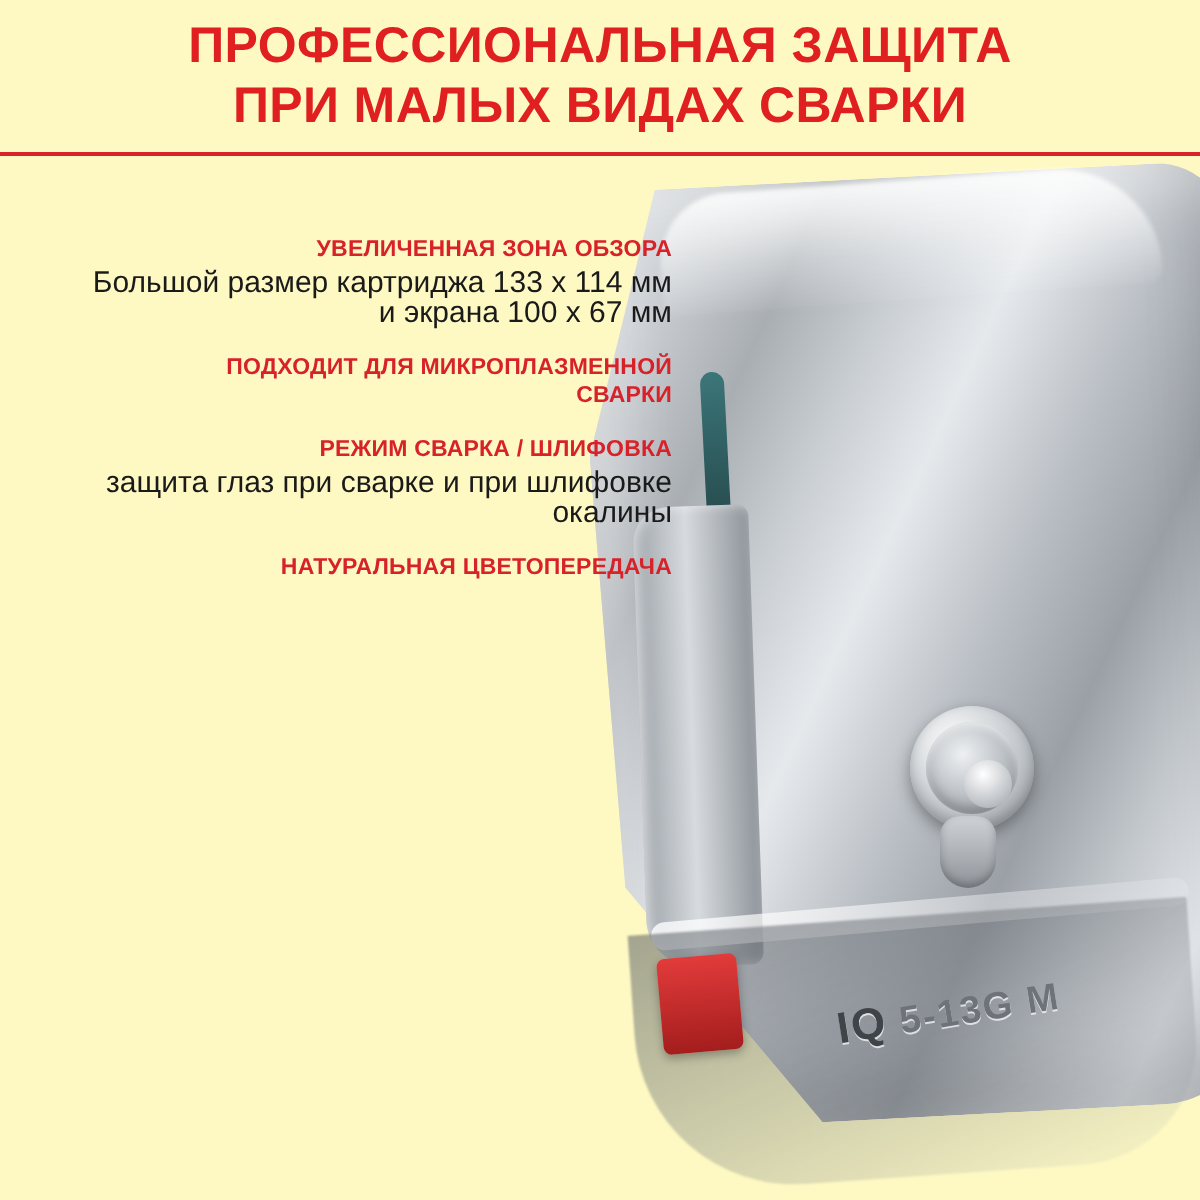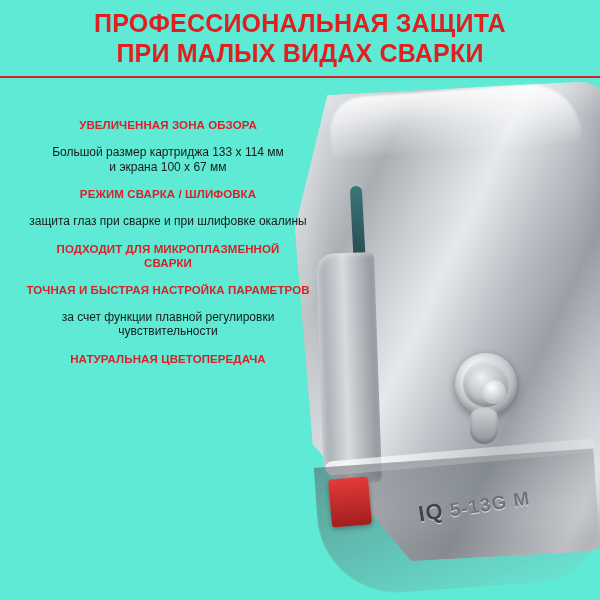--- a/index.html
+++ b/index.html
@@ -11,21 +11,21 @@
     height: 600px;
     background: #ffffff;
     font-family: "Liberation Sans", sans-serif;
     overflow: hidden;
     position: relative;
   }
   .page {
     position: relative;
     width: 600px;
     height: 600px;
-    background: #5eead4;
+    background: #fef9c3;
     overflow: hidden;
   }
 
   
   .header {
     position: absolute;
     left: 0;
     top: 0;
     width: 600px;
     height: 76px;
@@ -212,39 +212,39 @@
     font-size: 22px;
     color: #3f4449;
   }
 
   
   .features {
     position: absolute;
     left: 0;
     top: 118px;
     width: 348px;
-    text-align: center;
+    text-align: right;
     padding-right: 12px;
     box-sizing: border-box;
   }
   .feature {
     margin-bottom: 13px;
   }
   .feature-title {
     color: #d8222a;
     font-size: 11.5px;
     font-weight: bold;
     line-height: 14px;
     letter-spacing: 0.1px;
   }
   .feature-desc {
     color: #1a1a1a;
-    font-size: 12px;
+    font-size: 15px;
     line-height: 14.5px;
-    margin-top: 13px;
+    margin-top: 3px;
   }
 </style>
 </head>
 <body>
 
 <div class="page">
 
   <div class="header">
     <span class="header-line">ПРОФЕССИОНАЛЬНАЯ ЗАЩИТА</span>
     <span class="header-line">ПРИ МАЛЫХ ВИДАХ СВАРКИ</span>
@@ -272,29 +272,25 @@
       <span>5-13G  M</span>
     </div>
   </div>
 
   <div class="features">
     <div class="feature">
       <div class="feature-title">УВЕЛИЧЕННАЯ ЗОНА ОБЗОРА</div>
       <div class="feature-desc">Большой размер картриджа 133 х 114 мм<br>и экрана 100 х 67 мм</div>
     </div>
     <div class="feature">
+      <div class="feature-title">ПОДХОДИТ ДЛЯ МИКРОПЛАЗМЕННОЙ<br>СВАРКИ</div>
+      <div class="feature-desc"></div>
+    </div>
+    <div class="feature">
       <div class="feature-title">РЕЖИМ СВАРКА / ШЛИФОВКА</div>
       <div class="feature-desc">защита глаз при сварке и при шлифовке окалины</div>
     </div>
     <div class="feature">
-      <div class="feature-title">ПОДХОДИТ ДЛЯ МИКРОПЛАЗМЕННОЙ<br>СВАРКИ</div>
-      <div class="feature-desc"></div>
-    </div>
-    <div class="feature">
-      <div class="feature-title">ТОЧНАЯ И БЫСТРАЯ НАСТРОЙКА ПАРАМЕТРОВ</div>
-      <div class="feature-desc">за счет функции плавной регулировки<br>чувствительности</div>
-    </div>
-    <div class="feature">
       <div class="feature-title">НАТУРАЛЬНАЯ ЦВЕТОПЕРЕДАЧА</div>
     </div>
   </div>
 
 </div>
 
 </body></html>

